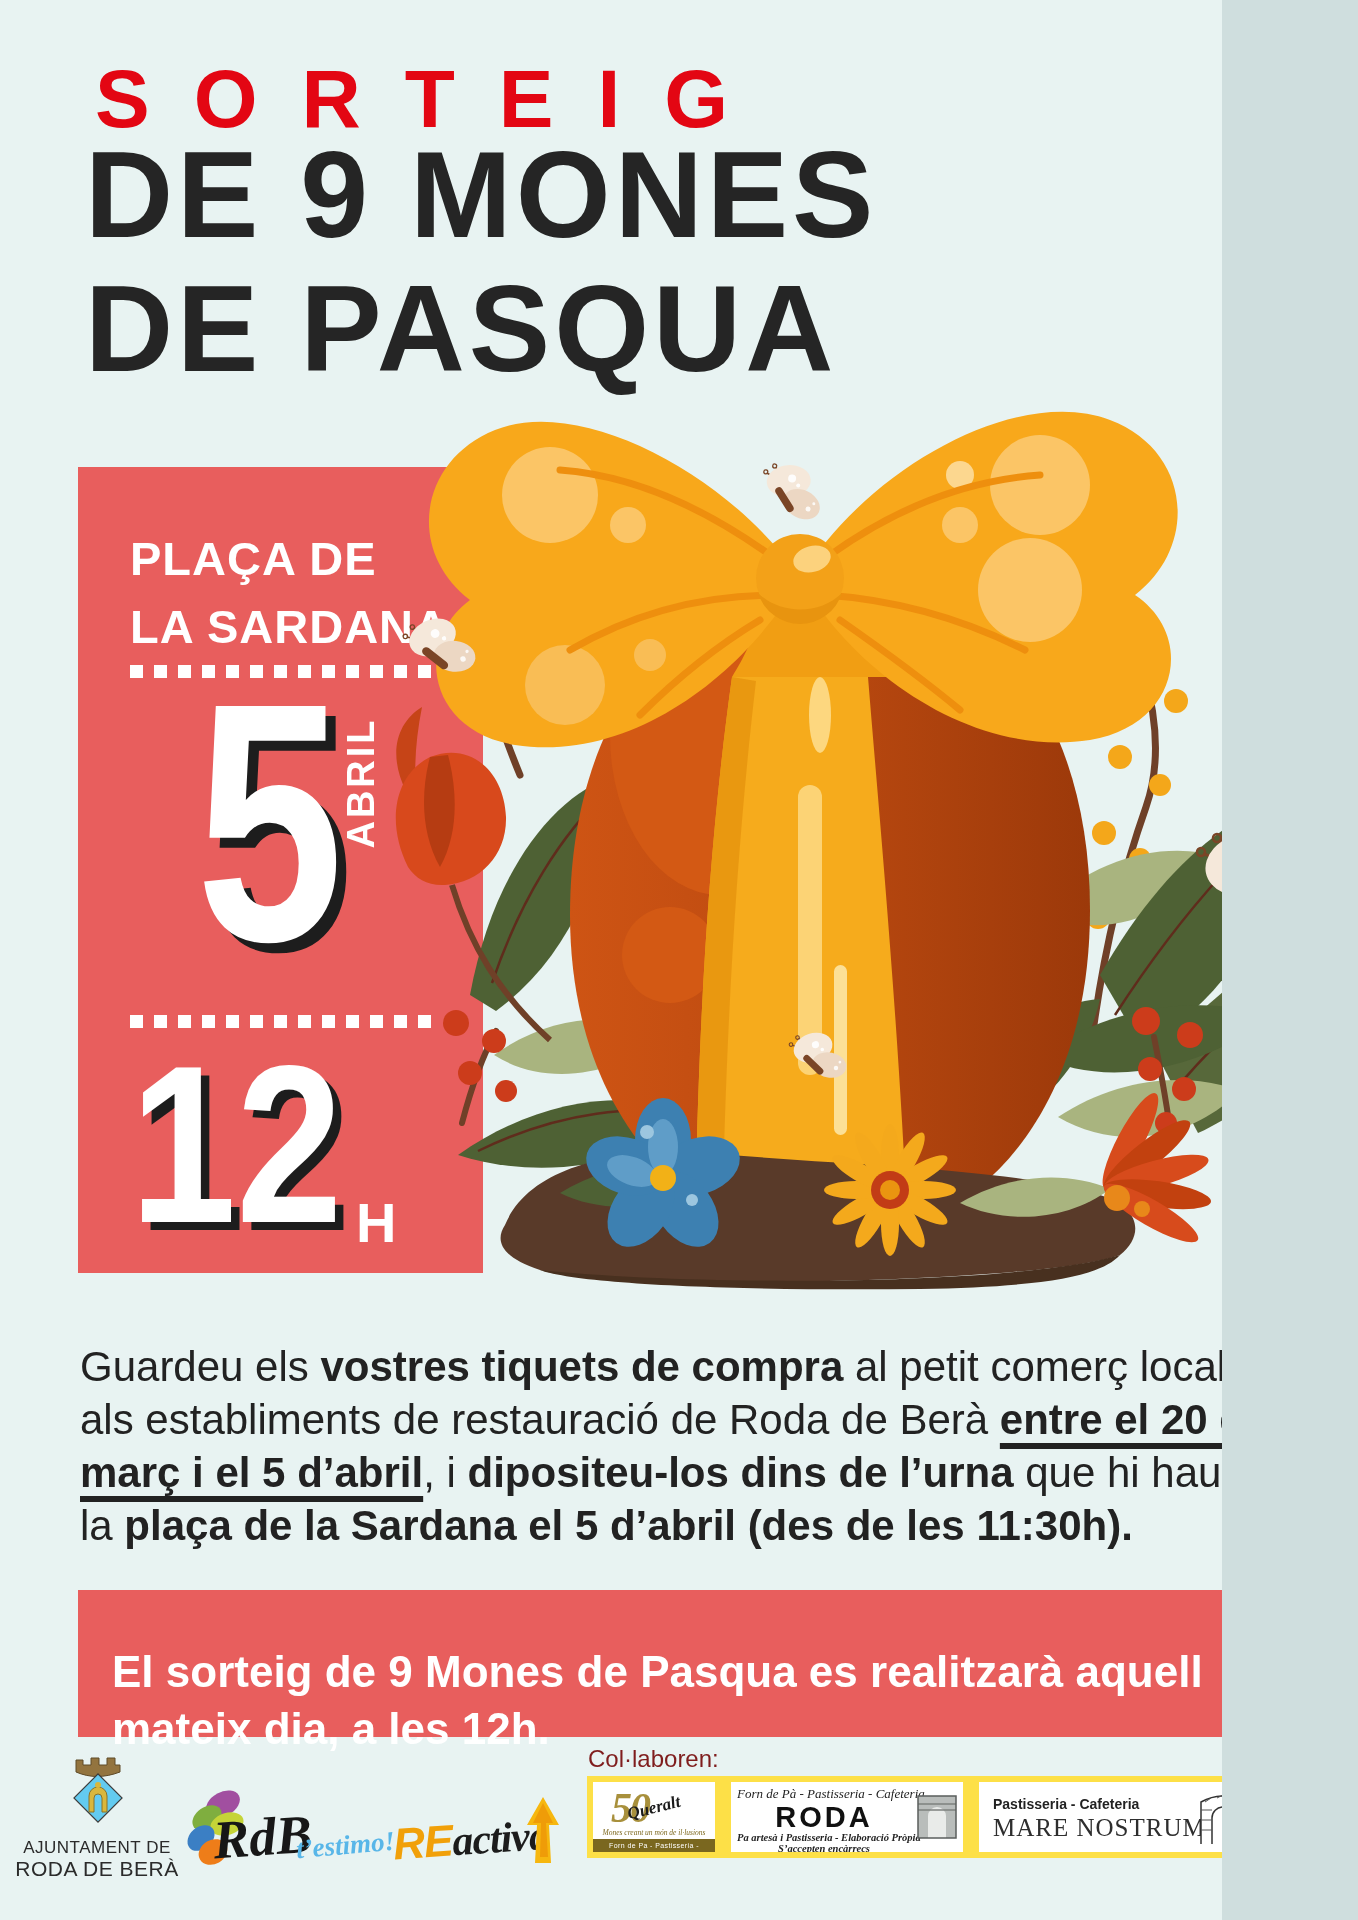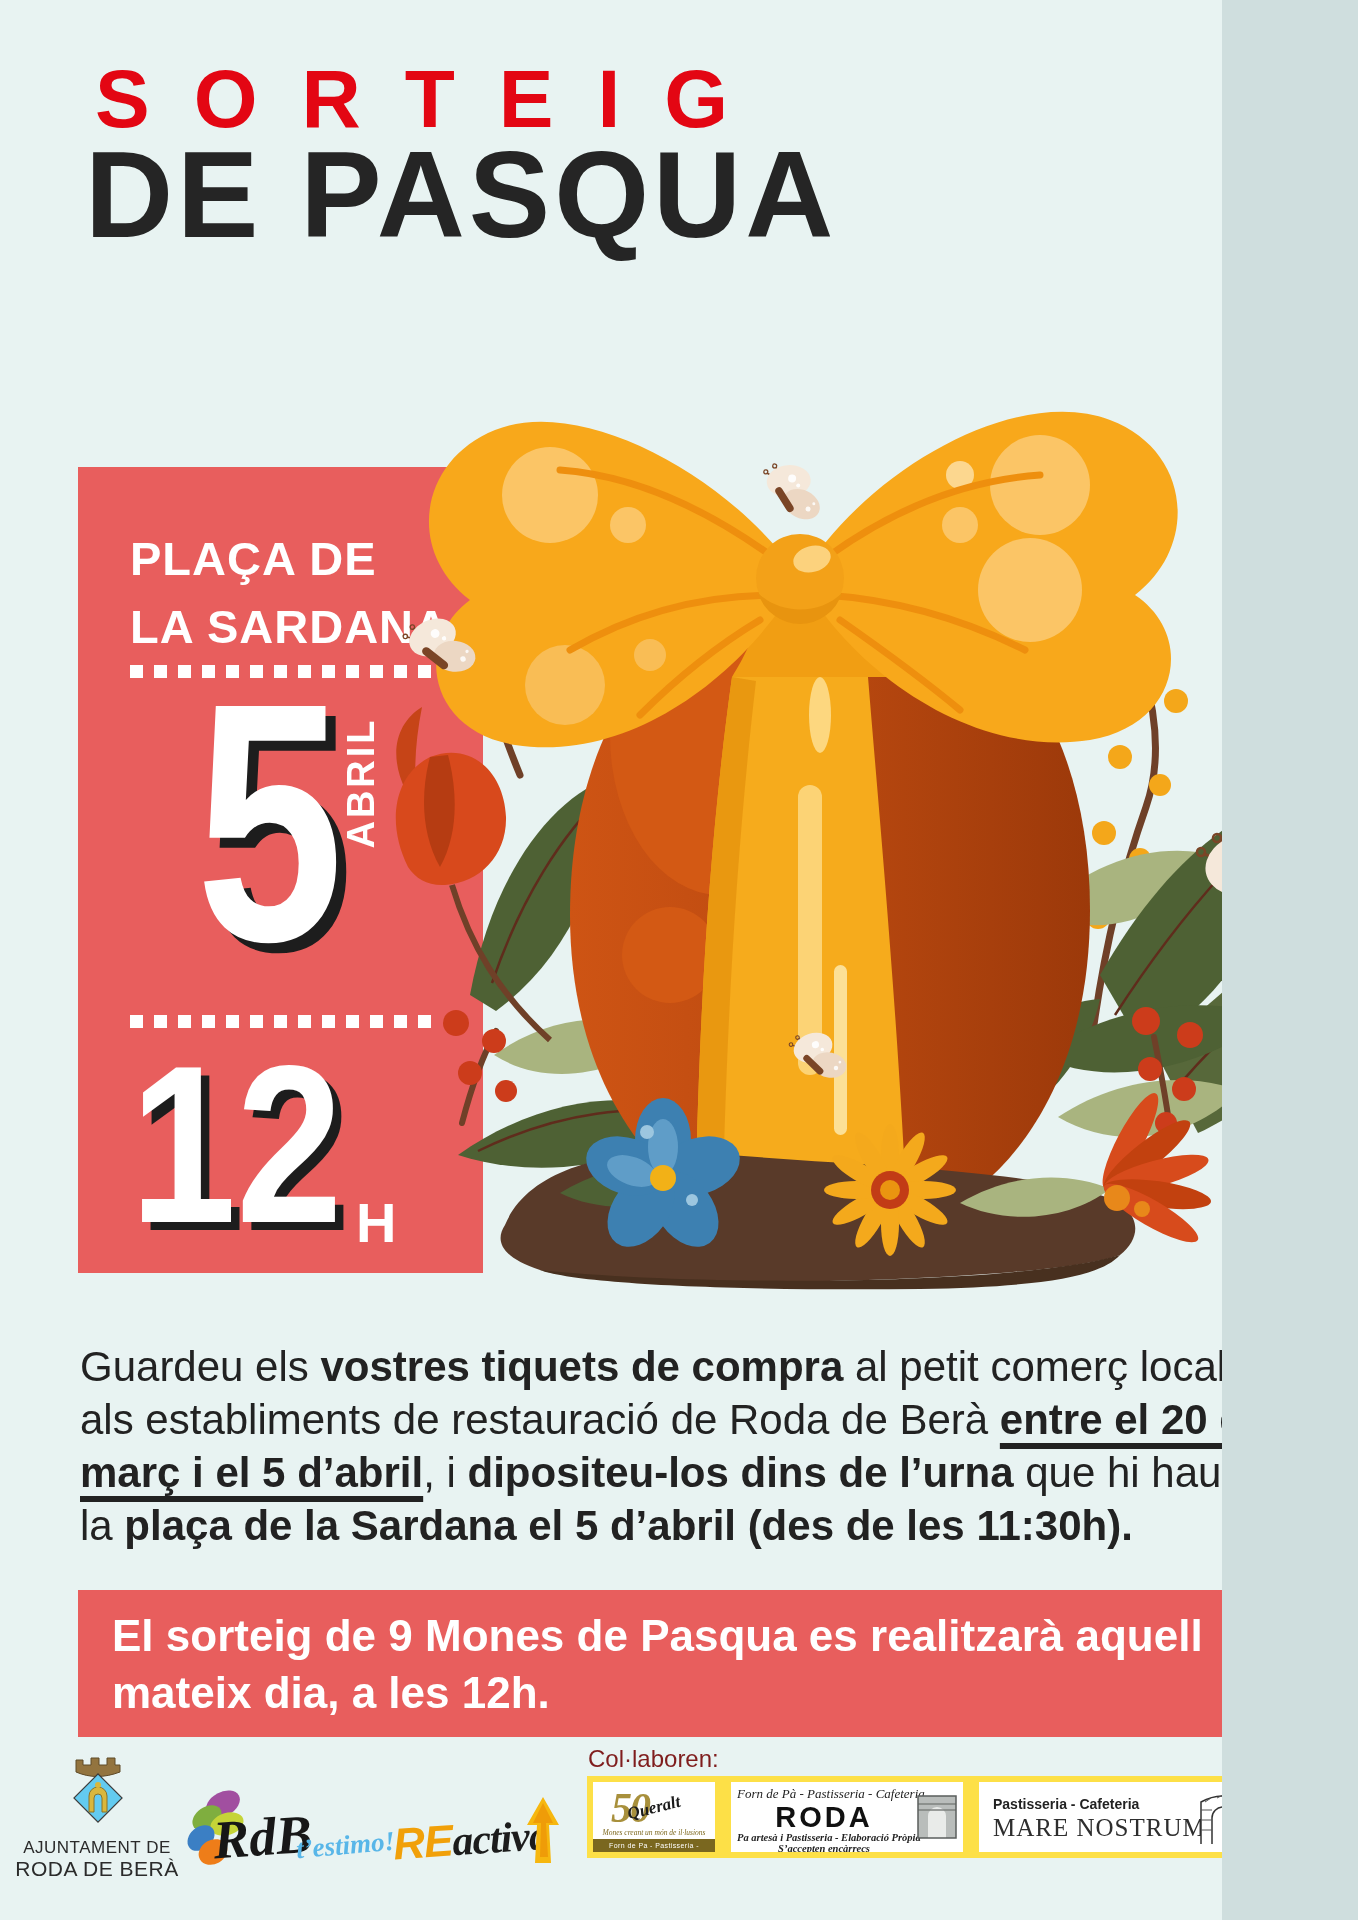--- a/index.html
+++ b/index.html
@@ -34,21 +34,21 @@
   .event-hour-unit{left:278px;top:723px;font-size:56px;font-weight:700;color:#fff;}
   
   .illo{left:400px;top:355px;width:950px;height:935px;overflow:visible;}
   
   .body-paragraph{left:80px;top:1298px;width:1218px;font-size:42px;line-height:53px;color:#222;}
   .body-paragraph .b{font-weight:700;}
   .body-paragraph .u{text-decoration:underline;text-decoration-thickness:6px;text-underline-offset:9px;}
   
   .banner{left:78px;top:1590px;width:1205px;height:147px;background:#e85e5d;box-sizing:border-box;
     padding:17px 34px;}
-  .banner-text{font-size:44px;font-weight:700;color:#fff;line-height:1.3;}
+  .banner-text{font-size:44px;font-weight:700;color:#fff;line-height:1.3;margin-top:36px;}
   
   .aj-label{width:190px;left:2px;text-align:center;color:#2b2b2b;}
   .aj1{top:1838px;font-size:17px;letter-spacing:.5px;}
   .aj2{top:1857px;font-size:21px;letter-spacing:.5px;}
   .rdb-name{left:213px;top:1806px;font-family:"Liberation Serif",serif;font-style:italic;
     font-weight:700;font-size:54px;color:#171717;transform:rotate(-4deg);}
   .rdb-tagline{left:296px;top:1830px;font-family:"Liberation Serif",serif;font-style:italic;
     font-weight:700;font-size:27px;color:#58b6e8;transform:rotate(-5deg);white-space:nowrap;}
   .reactiva{left:393px;top:1814px;white-space:nowrap;transform:rotate(-4deg);}
   .reactiva .re{font-style:italic;font-weight:700;font-size:44px;color:#f1a009;letter-spacing:-1px;}
@@ -81,20 +81,21 @@
   .website-vertical{left:1296px;top:1762px;transform:translate(-50%,-50%) rotate(-90deg);
     font-size:24px;font-weight:700;color:#e9534f;letter-spacing:1px;white-space:nowrap;}
 </style>
 </head>
 <body>
 
 <div class="poster">
 
   <div class="abs title-red">SORTEIG</div>
   <div class="abs title-black">
+    <div>DE 9 MONES</div>
     <div>DE PASQUA</div>
   </div>
 
   <div class="abs event-panel">
     <div class="abs loc loc1">PLAÇA DE</div>
     <div class="abs loc loc2">LA SARDANA</div>
     <div class="abs dotline dot1"></div>
     <span class="abs event-day">5</span>
     <span class="abs event-month">ABRIL</span>
     <div class="abs dotline dot2"></div>

